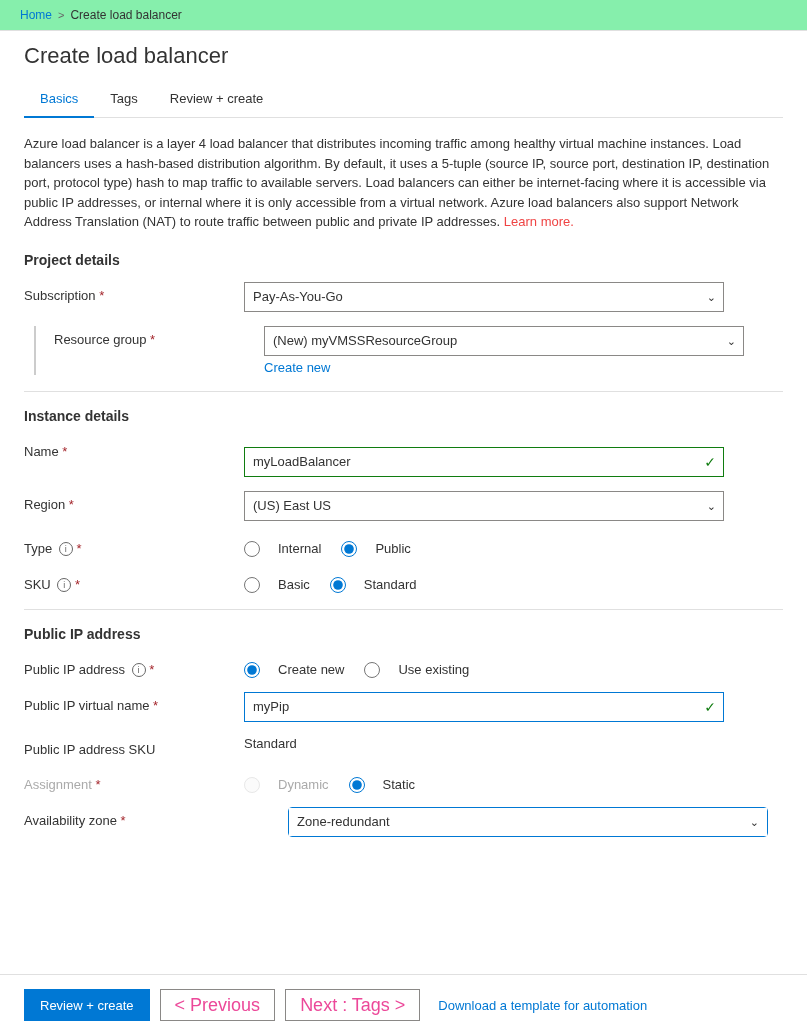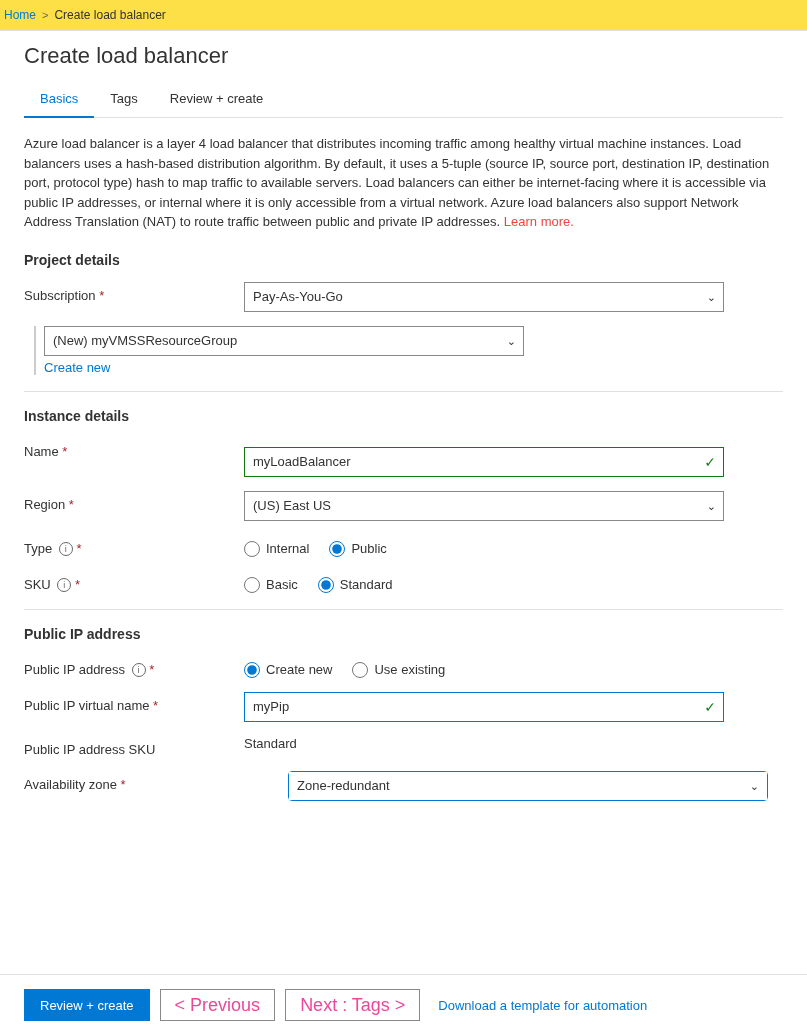--- a/index.html
+++ b/index.html
@@ -1,20 +1,20 @@
 <!DOCTYPE html>
 <html><head>
   <meta charset="utf-8">
   <style>
     * { box-sizing: border-box; margin: 0; padding: 0; }
     body { font-family: 'Segoe UI', Arial, sans-serif; font-size: 13px; color: #333; background: #f0f0f0; height: 1035px; width: 807px; overflow: hidden; }
 
     .page-wrapper { width: 807px; height: 1035px; display: flex; flex-direction: column; background: #f0f0f0; }
 
-    .breadcrumb-bar { background: #fde047; border-bottom: 1px solid #e0e0e0; padding: 8px 4px; display: flex; align-items: center; gap: 6px; font-size: 12px; }
+    .breadcrumb-bar { background: #86efac; border-bottom: 1px solid #e0e0e0; padding: 8px 20px; display: flex; align-items: center; gap: 6px; font-size: 12px; }
     .breadcrumb-home { color: #0078d4; cursor: pointer; }
     .breadcrumb-sep { color: #666; font-size: 11px; }
     .breadcrumb-current { color: #333; }
 
     .page-header { background: #fff; padding: 12px 24px 0 24px; border-bottom: none; }
     .page-title { font-size: 22px; font-weight: 300; color: #333; margin-bottom: 12px; }
 
     .main-content { background: #fff; flex: 1; padding: 0 24px; overflow-y: auto; }
 
     .tabs { display: flex; border-bottom: 1px solid #e0e0e0; margin-bottom: 16px; }
@@ -80,21 +80,21 @@
       right: 8px;
       top: 50%;
       transform: translateY(-50%);
       color: #107c10;
       font-size: 14px;
     }
 
     .create-new-link { color: #0078d4; cursor: pointer; font-size: 13px; text-decoration: none; display: inline-block; margin-top: 4px; }
 
     .radio-group { display: flex; align-items: center; gap: 20px; padding-top: 6px; }
-    .radio-item { display: flex; align-items: center; gap: 6px; cursor: pointer; }
+    .radio-item { display: flex; align-items: center; gap: 18px; cursor: pointer; }
     .radio-item input[type="radio"] { width: 16px; height: 16px; accent-color: #0078d4; cursor: pointer; }
     .radio-item label { font-size: 13px; color: #333; cursor: pointer; }
     .radio-item.disabled label { color: #aaa; }
     .radio-item.disabled input[type="radio"] { opacity: 0.5; }
 
     .static-text { font-size: 13px; color: #333; padding-top: 6px; }
 
     .divider { border: none; border-top: 1px solid #e0e0e0; margin: 16px 0; }
 
     .info-icon { display: inline-flex; align-items: center; justify-content: center; width: 14px; height: 14px; border-radius: 50%; border: 1px solid #666; color: #666; font-size: 9px; cursor: pointer; margin-left: 3px; vertical-align: middle; }
@@ -150,20 +150,21 @@
           <div class="dropdown-wrapper">
             <select>
               <option>Pay-As-You-Go</option>
             </select>
             <span class="dropdown-arrow">⌄</span>
           </div>
         </div>
       </div>
 
       <div class="form-group left-border-group" style="border-left: 2px solid #ccc; padding-left: 8px; margin-left: 10px;">
+        <div class="form-label required section-label" style="padding-left: 10px;">Resource group</div>
         <div class="form-control-wrapper">
           <div class="dropdown-wrapper">
             <select>
               <option>(New) myVMSSResourceGroup</option>
             </select>
             <span class="dropdown-arrow">⌄</span>
           </div>
           <a class="create-new-link" href="#">Create new</a>
         </div>
       </div>
@@ -266,20 +267,35 @@
         </div>
       </div>
 
       <div class="form-group">
         <div class="form-label section-label">Public IP address SKU</div>
         <div class="form-control-wrapper">
           <span class="static-text">Standard</span>
         </div>
       </div>
 
+      <div class="form-group">
+        <div class="form-label required section-label" style="color: #aaa;">Assignment</div>
+        <div class="form-control-wrapper">
+          <div class="radio-group">
+            <div class="radio-item disabled">
+              <input type="radio" name="assignment" id="assign-dynamic" value="Dynamic" disabled="" style="">
+              <label for="assign-dynamic" style="color: #aaa;">Dynamic</label>
+            </div>
+            <div class="radio-item">
+              <input type="radio" name="assignment" id="assign-static" value="Static" checked="" style="">
+              <label for="assign-static">Static</label>
+            </div>
+          </div>
+        </div>
+      </div>
 
       <div class="form-group">
         <div class="form-label required section-label">Availability zone</div>
         <div class="form-control-wrapper">
           <div class="dropdown-wrapper" style="border: 1px solid #0078d4; border-radius: 4px; max-width: 480px; margin-left: 44px;">
             <select style="border: none; width: 100%; padding: 5px 32px 5px 8px; height: 28px; font-size: 13px; cursor: pointer; background: #fff; appearance: none; -webkit-appearance: none;">
               <option>Zone-redundant</option>
             </select>
             <span class="dropdown-arrow" style="right: 8px;">⌄</span>
           </div>

